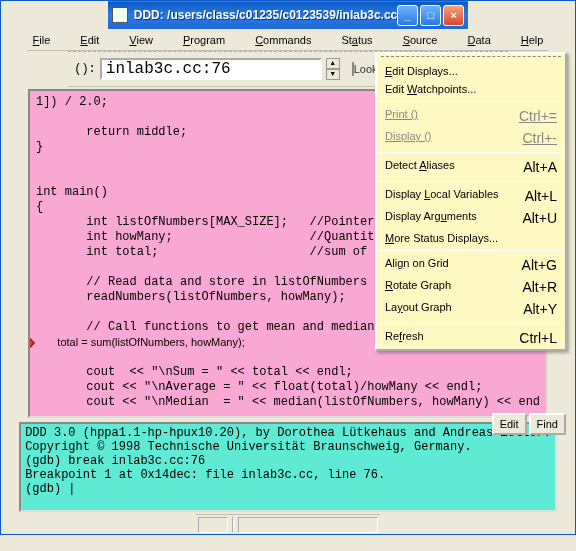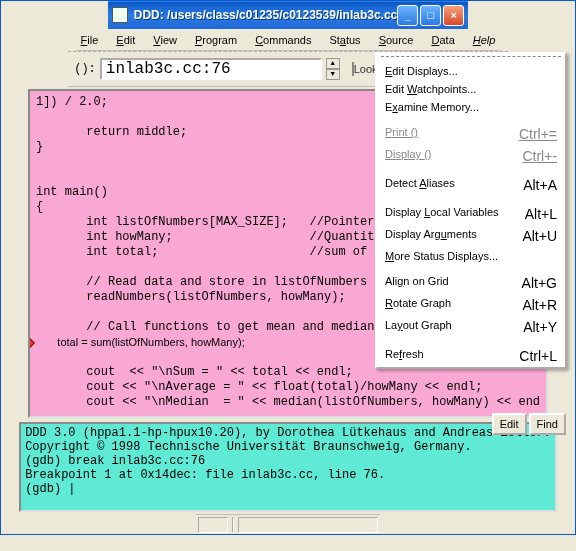--- a/index.html
+++ b/index.html
@@ -5,43 +5,43 @@
 * { box-sizing: border-box; margin: 0; padding: 0; font-family: "Tahoma", Arial, sans-serif; font-size: 11px; }
 body { background: #ece9d8; }
 .window { width: 576px; height: 535px; border: 1px solid #0a59c6; display: flex; flex-direction: column; background: #ece9d8; align-items: center; }
 .titlebar { height: 28px; background: linear-gradient(to bottom, #3a93ff 0%, #0a59c6 5%, #2a7ae2 50%, #2068d8 100%); display: flex; align-items: center; padding: 0 4px; color: white; }
 .titlebar .appicon { width: 16px; height: 16px; background: #efe; margin-right: 6px; border: 1px solid #555; }
 .titlebar .title { flex: 1; font-weight: bold; font-size: 12px; text-shadow: 1px 1px #063a84; }
 .titlebar .btns { display: flex; gap: 2px; }
 .titlebar .btn { width: 21px; height: 21px; border: 1px solid #fff; border-radius: 3px; display:flex; align-items:center; justify-content:center; font-weight:bold; color:white; font-size: 11px; }
 .titlebar .btn.min, .titlebar .btn.max { background: linear-gradient(#6db3ff,#2a7ae2); }
 .titlebar .btn.close { background: linear-gradient(#f8a07a,#d9472a); }
-.menubar { height: 22px; display:flex; align-items:center; padding: 0 6px; gap: 18px; border-bottom: 1px solid #c0beb2; }
+.menubar { height: 22px; display:flex; align-items:center; padding: 0 6px; gap: 30px; border-bottom: 1px solid #c0beb2; }
 .menubar .mitem { cursor:default; }
 .menubar .und { text-decoration: underline; }
-.menubar .help { margin-left:auto;font-style:italic; }
+.menubar .help { margin-left:auto; }
 .toolbar { height: 36px; display:flex; align-items:center; padding: 2px 6px; gap:4px; border-bottom: 1px solid #c0beb2; position:relative; border-top: 1px dashed #aaa; }
 .toolbar .label { font-family: "Courier New", monospace; font-size: 12px; }
 .toolbar input.locfield { flex:0 0 160px; height:22px; font-family: "Courier New", monospace; font-size:16px; padding: 2px 4px; border: 2px inset #fff; background:#fff; }
 .toolbar .spin { width:14px; display:flex; flex-direction:column; }
 .toolbar .spin div { height:11px; border:1px solid #999; background:#ece9d8; font-size:7px; text-align:center; line-height:8px; }
 .toolbar .tbtn { width:34px; height:30px; display:flex; flex-direction:row; align-items:center; justify-content:center; font-size:9px; color:#333; }
 .toolbar .tbtn .ticon { width:18px; height:14px; background:#bbb; border:1px solid #888; margin-bottom:1px; }
 .toolbar .tbtn.disabled { color:#aaa; }
 .code { flex:1; background:#f9a8d4; border:2px inset #ddd; margin:2px; padding:4px 6px; font-family: "Courier New", monospace; font-size:12px; white-space: pre; overflow:hidden; position:relative; line-height: 15px; color:#000; }
 .stopsign { position:absolute; left:2px; width:14px; height:14px; background:#e33; border:1px solid #900; transform: rotate(45deg); }
 .stopsign::after { content:"STOP"; position:absolute; transform: rotate(-45deg); font-size:5px; color:#fff; left:-1px; top:4px; letter-spacing:0; }
 .console { height:90px; background:#5eead4; border:2px inset #ddd; margin:2px; padding:2px 4px; font-family:"Courier New", monospace; font-size:12px; white-space:pre; line-height:14px; }
 .status { height:20px; border-top:1px solid #c0beb2; display:flex; align-items:center; }
 .status .cell { border:1px inset #fff; height:16px; margin:1px 2px; }
 .status .c1 { width:30px; } .status .c2 { flex:1; } .status .c3 { width:140px; }
 .btnrow { position:absolute; right:10px; bottom:116px; display:flex; gap:2px; }
 .btnrow .pbtn { border:2px outset #fff; background:#ece9d8; padding:3px 6px; font-size:11px; cursor:default; }
 
-.menu { position:absolute; left:375px; top:52px; width:192px; background:#ffffff; border:2px outset #fff; box-shadow:2px 2px 3px rgba(0,0,0,.3); z-index:10; }
+.menu { position:absolute; left:375px; top:52px; width:192px; background:#fef9c3; border:2px outset #fff; box-shadow:2px 2px 3px rgba(0,0,0,.3); z-index:10; }
 .menu .dash { height:4px; margin:2px 4px; border-top: 1px dashed #888; }
 .menu .sep { height:1px; background:#999; margin:3px 2px; border-bottom:1px solid #fff; }
 .menu .mi { padding: 3px 8px; display:flex; justify-content:space-between; cursor:default; }
 .menu .mi.disabled { color:#888;text-decoration:underline; }
 .menu .mi .accel { color:#000; font-size:14px; }
 .menu .mi.disabled .accel { color:#888; }
 .menu .u { text-decoration: underline; }
 </style>
 </head>
 <body>
@@ -138,23 +138,20 @@
   </div>
 
   <div class="menu">
     <div class="dash"></div>
     <div class="mi">
         <span><span class="u">E</span>dit Displays...</span>
       </div>
     <div class="mi">
         <span>Edit <span class="u">W</span>atchpoints...</span>
       </div>
-    <div class="mi">
-        <span>E<span class="u">x</span>amine Memory...</span>
-      </div>
     <div class="sep"></div>
     <div class="mi disabled">
         <span><span class="u">P</span>rint ()</span>
         <span class="accel">Ctrl+=</span>
       </div>
     <div class="mi disabled">
         <span><span class="u">D</span>isplay ()</span>
         <span class="accel">Ctrl+-</span>
       </div>
     <div class="sep"></div>

